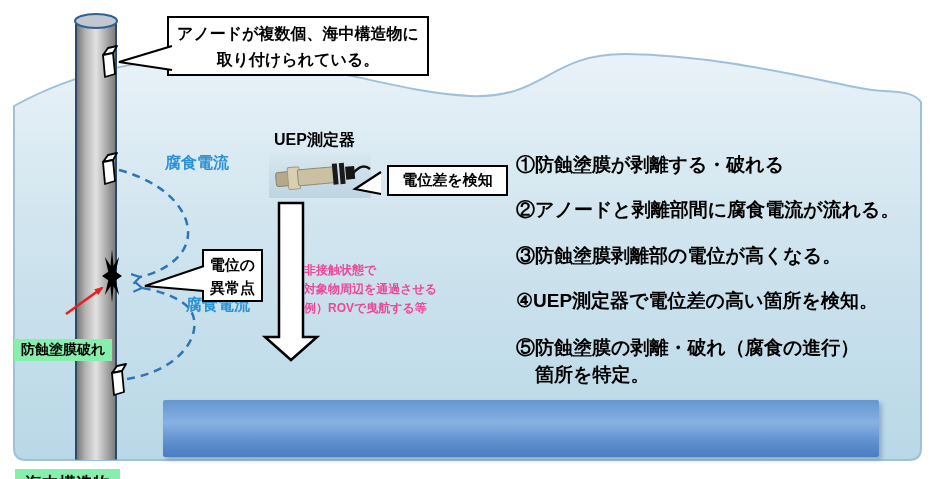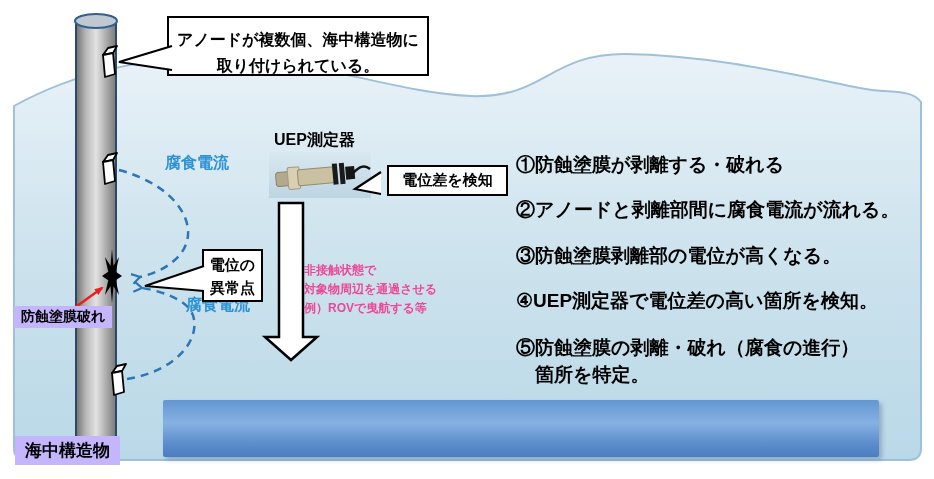--- a/index.html
+++ b/index.html
@@ -4,26 +4,26 @@
 <style>
   html,body{margin:0;padding:0;background:#ffffff;}
   body{font-family:"Liberation Sans",sans-serif;}
   #canvas{position:relative;width:934px;height:479px;background:#ffffff;overflow:hidden;}
   #bg-svg,#overlay-svg{position:absolute;left:0;top:0;pointer-events:none;}
   #bg-svg{z-index:1;}
   #overlay-svg{z-index:12;}
   .abs{position:absolute;}
   .callout{z-index:10;background:#ffffff;border:2.5px solid #000;color:#000;
            font-weight:bold;text-align:center;box-sizing:border-box;}
-  .callout-anode{left:167px;top:16px;width:262px;height:60px;font-size:16px;line-height:26px;padding-top:9px;}
+  .callout-anode{left:167px;top:16px;width:262px;height:60px;font-size:16px;line-height:26px;padding-top:3px;}
   .callout-potdiff{left:387px;top:165px;width:121px;height:31px;font-size:15px;line-height:26px;}
   .callout-anomaly{left:202px;top:249px;width:61px;height:53px;font-size:15px;line-height:23px;padding-top:2px;}
   .plain-label{z-index:10;color:#000;font-weight:bold;}
   .uep-label{left:274px;top:130px;font-size:16px;}
-  .white-chip{background:#c4b5fd;padding:2px 7px;}
+  .white-chip{background:#86efac;padding:2px 7px;margin-top:33px;}
   .coating-label{left:14px;top:306px;font-size:14px;z-index:10;}
   .structure-label{left:15px;top:436px;font-size:17px;z-index:10;padding:3px 10px;}
   .current-label{z-index:9;color:#2e93d4;font-weight:bold;font-size:16px;font-family:Liberation Serif, serif;}
   .current-1{left:165px;top:153px;}
   .current-2{left:186px;top:295px;}
   .method-note{left:304px;top:261px;z-index:9;color:#ec4899;font-weight:bold;
                font-size:12px;line-height:19px;white-space:nowrap;}
   .steps{z-index:9;color:#000;font-weight:bold;font-size:19px;white-space:nowrap;margin-top:46px;}
   .step-1{left:516px;top:106px;}
   .step-2{left:516px;top:151px;}

